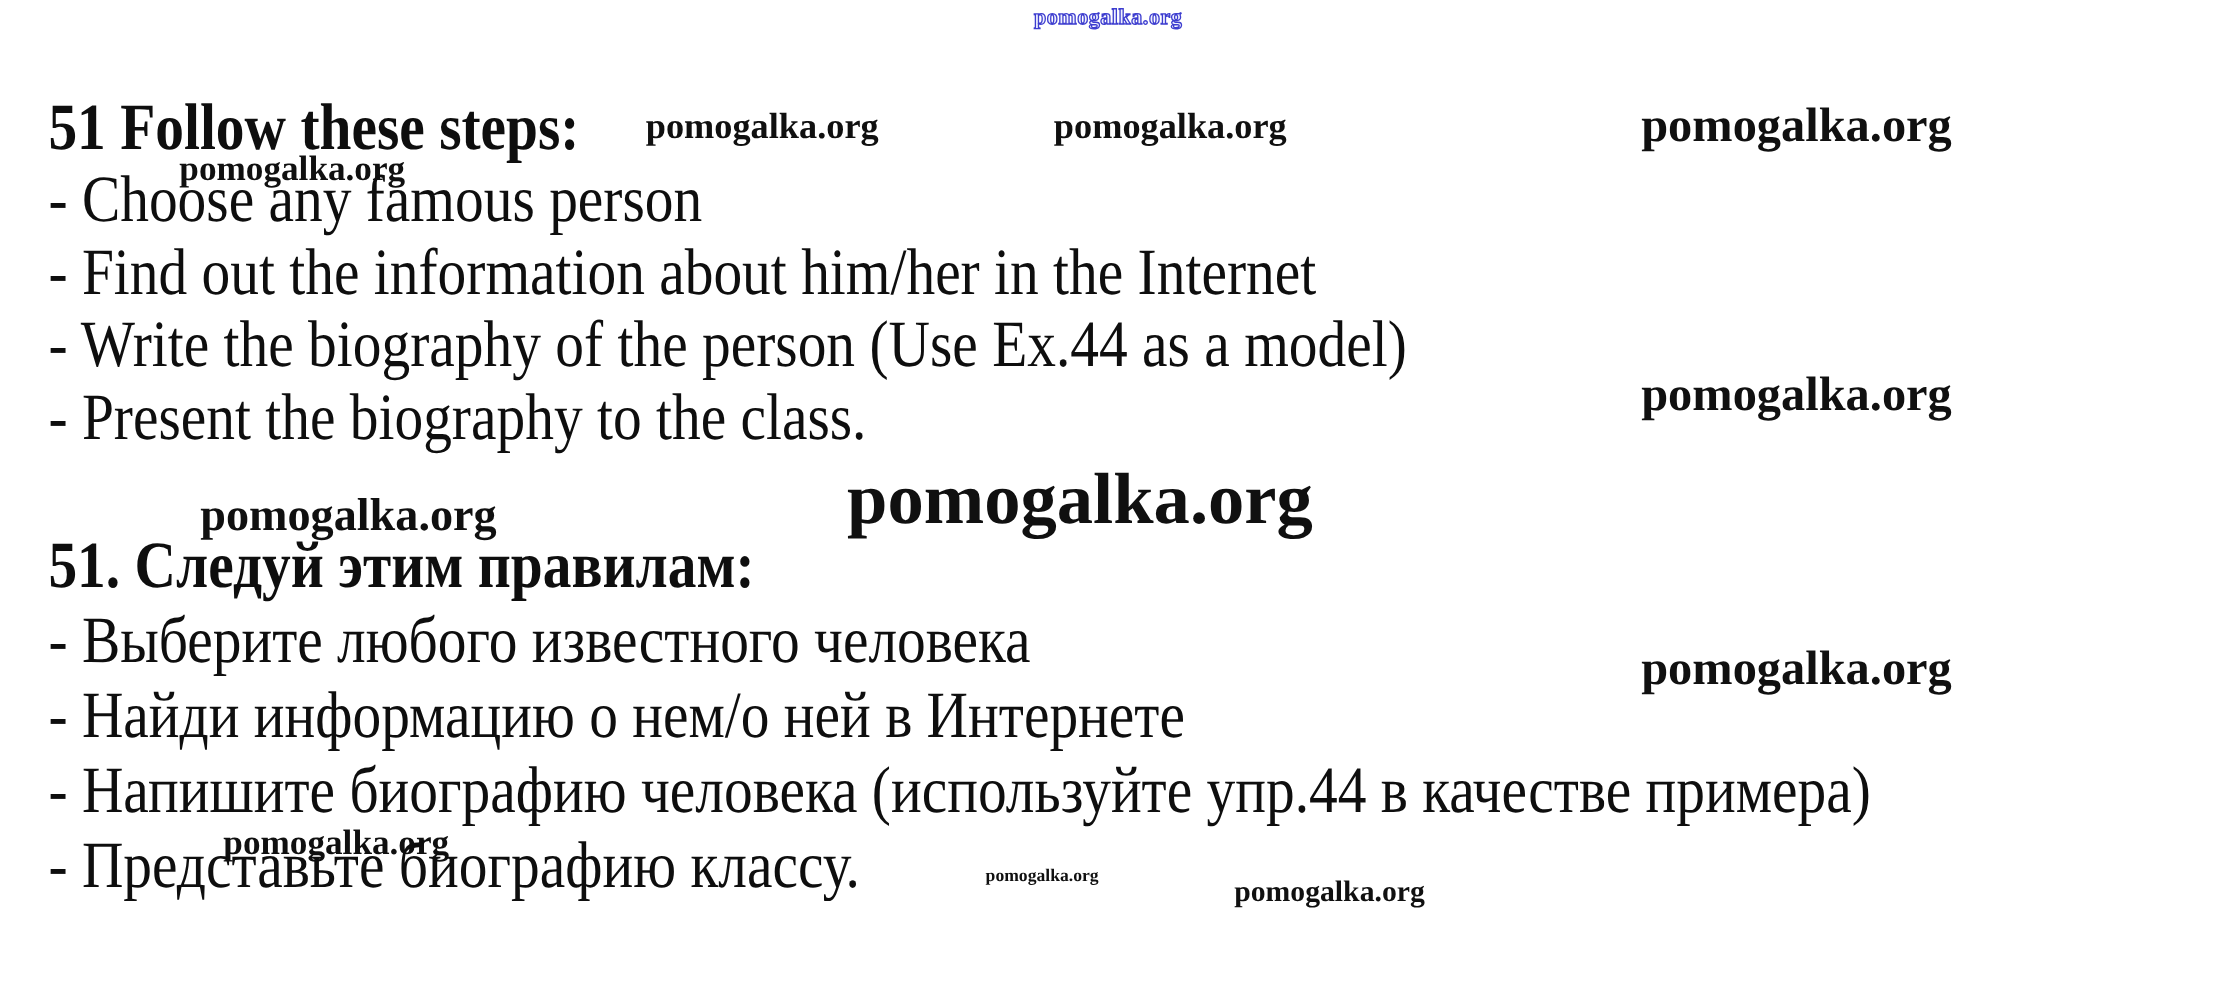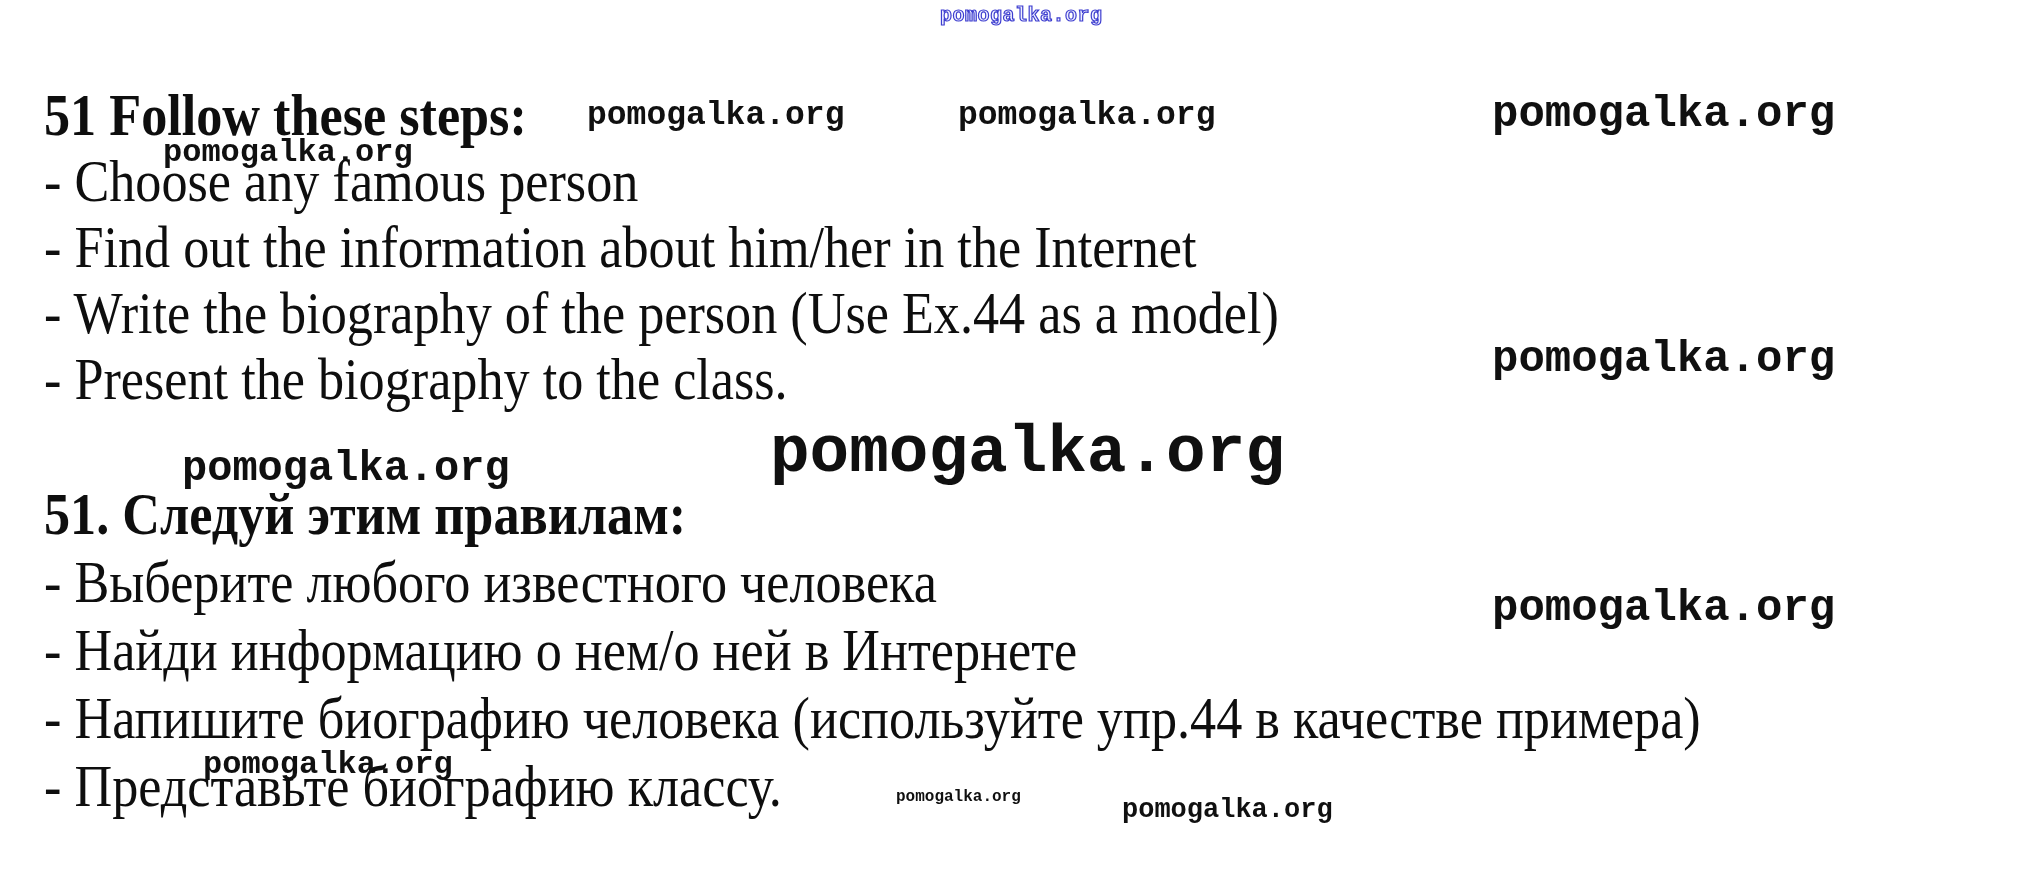--- a/index.html
+++ b/index.html
@@ -27,21 +27,21 @@
   .block.ru { top: 480px; line-height: 68px; }
   .txt-line {
     white-space: nowrap;
     transform: scaleX(0.87);
     transform-origin: 0 0;
   }
   .txt-line.title { font-weight: bold; }
   
   .wm {
     position: absolute;
-    font-family: Liberation Mono, monospace;
+    font-family: Liberation Serif, serif;
     font-weight: 700;
     color: #101010;
     line-height: 1;
     white-space: nowrap;
   }
   .wm-top-blue     { left: 940px;  top: 6px;   font-size: 20px; color: #eef0ff;
                      -webkit-text-stroke: 1.2px #3d3dcf; letter-spacing: 0.5px; }
   .wm-header-1     { left: 587px;  top: 99px;  font-size: 33px; }
   .wm-header-2     { left: 958px;  top: 99px;  font-size: 33px; }
   .wm-header-right { left: 1492px; top: 92px;  font-size: 44px; }

